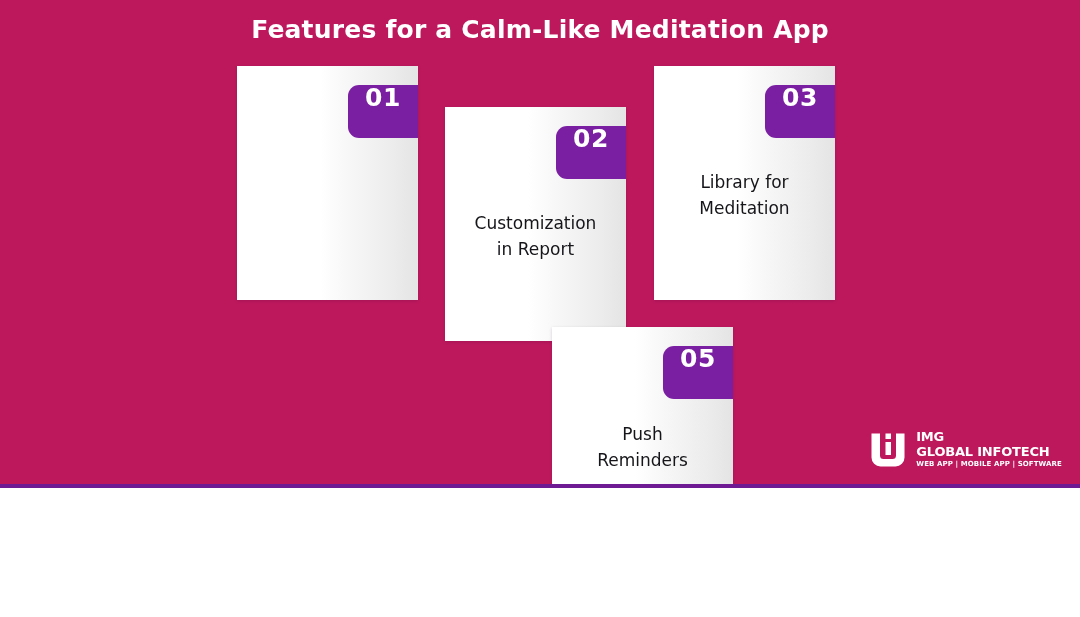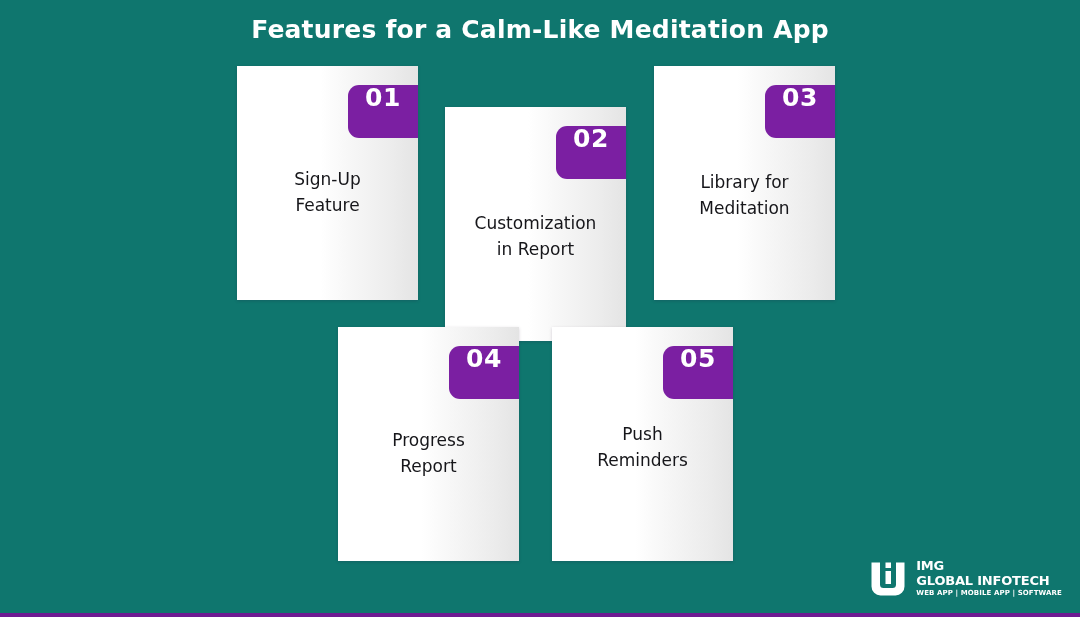--- a/index.html
+++ b/index.html
@@ -9,22 +9,22 @@
   body {
     width: 1080px;
     height: 617px;
     overflow: hidden;
     font-family: "DejaVu Sans", sans-serif;
   }
 
   #infographic {
     position: relative;
     width: 1080px;
-    height: 617px;
-    background: #0f766e;
+    height: 488px;
+    background: #be185d;
     overflow: hidden;
   }
 
   
   #bottom-strip {
     position: absolute;
     left: 0;
     bottom: 0;
     width: 1080px;
     height: 4px;
@@ -170,24 +170,20 @@
 <body>
 
 <div id="infographic">
 
   <div id="page-title">Features for a Calm-Like Meditation App</div>
 
   <div class="card row1" id="card-1">
     <div class="badge">
       <span class="badge-number">01</span>
     </div>
-    <div class="card-title">
-      <span class="tline">Sign-Up</span>
-      <span class="tline">Feature</span>
-    </div>
   </div>
 
   <div class="card row1" id="card-2">
     <div class="badge">
       <span class="badge-number">02</span>
     </div>
     <div class="card-title">
       <span class="tline">Customization</span>
       <span class="tline">in Report</span>
     </div>
@@ -196,29 +192,20 @@
   <div class="card row1" id="card-3">
     <div class="badge">
       <span class="badge-number">03</span>
     </div>
     <div class="card-title">
       <span class="tline">Library for</span>
       <span class="tline">Meditation</span>
     </div>
   </div>
 
-  <div class="card row2" id="card-4">
-    <div class="badge">
-      <span class="badge-number">04</span>
-    </div>
-    <div class="card-title">
-      <span class="tline">Progress</span>
-      <span class="tline">Report</span>
-    </div>
-  </div>
 
   <div class="card row2" id="card-5">
     <div class="badge">
       <span class="badge-number">05</span>
     </div>
     <div class="card-title">
       <span class="tline">Push</span>
       <span class="tline">Reminders</span>
     </div>
   </div>

